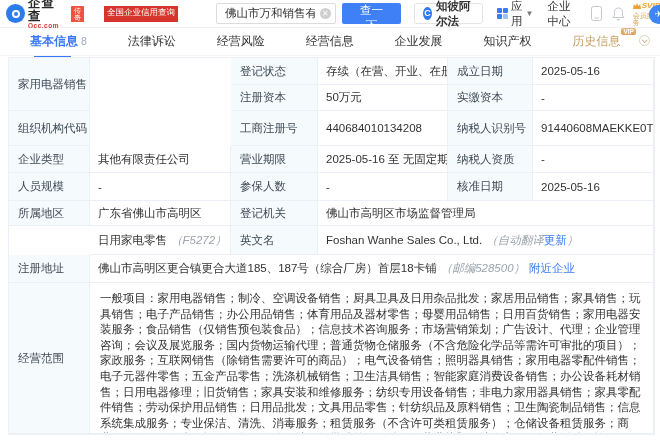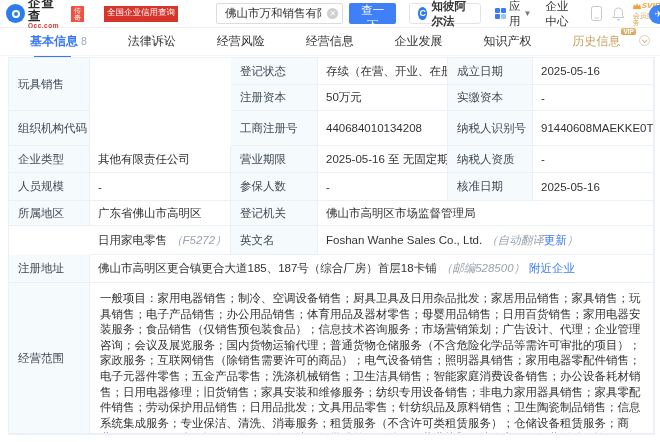--- a/index.html
+++ b/index.html
@@ -20,21 +20,21 @@
   .red-badge { display: flex; margin-left: 12px; line-height: 1; gap: 20px; }
   .badge-tag { align-self: flex-start; background: #ef5242; color: #fff; font-size: 7px; padding: 1px 3px; border-radius: 1px 1px 0 0; }
   .badge-main { background: #d7352b; color: #fff; font-size: 8.5px; padding: 2px 3px; white-space: nowrap; }
 
   .search-wrap { position: relative; margin-left: 8px; width: 206px; height: 21px; padding-left: 30px; }
   .search-input { width: 100%; height: 100%; border: 1px solid #dcdcdc; border-radius: 2px;
                   font-size: 11.5px; color: #333; padding: 0 20px 0 8px; outline: none;
                   font-family: "Liberation Sans", "DejaVu Sans", sans-serif; }
   .clear-icon { position: absolute; right: 5px; top: 5px; width: 11px; height: 11px; border-radius: 50%;
                 background: #cfcfcf; color: #fff; font-size: 8px; line-height: 11px; text-align: center; cursor: pointer; }
-  .search-btn { margin-left: 6px; height: 21px; padding: 0 11px; background: #4080f7; color: #fff;
+  .search-btn { margin-left: 6px; height: 21px; padding: 0 18px; background: #4080f7; color: #fff;
                 border: none; border-radius: 2px; font-size: 11.5px; cursor: pointer;
                 font-family: "Liberation Sans", "DejaVu Sans", sans-serif; }
 
   .pill { display: flex; align-items: center; gap: 4px; margin-left: 13px; height: 21px;
           border: 1px solid #e4e4e4; border-radius: 3px; padding: 0 8px; cursor: pointer; }
   .c-icon { width: 13px; height: 13px; border-radius: 50%; background: #2d7ceb; color: #fff;
             font-size: 9px; font-weight: bold; line-height: 13px; text-align: center; }
   .pill-label { font-size: 11.5px; color: #333; font-weight: bold; }
 
   .nav-item { display: flex; align-items: center; gap: 3px; margin-left: 14px; cursor: pointer; }
@@ -172,21 +172,21 @@
       <span>历史信息</span>
       <span class="vip-mini">VIP</span>
       <span class="hist-circle">
           <i></i>
         </span>
     </span>
   </div>
 
   <div class="table">
 
-    <div class="cell lbl" style="grid-area:1/1/3/2">玩具销售</div>
+    <div class="cell lbl" style="grid-area:1/1/3/2">家用电器销售</div>
     <div class="cell lbl" style="grid-area:1/3/2/4">登记状态</div>
     <div class="cell" style="grid-area:1/4/2/5">存续（在营、开业、在册）</div>
     <div class="cell lbl" style="grid-area:1/5/2/6">成立日期</div>
     <div class="cell" style="grid-area:1/6/2/7">2025-05-16</div>
 
     <div class="cell lbl" style="grid-area:2/3/3/4">注册资本</div>
     <div class="cell" style="grid-area:2/4/3/5">50万元</div>
     <div class="cell lbl" style="grid-area:2/5/3/6">实缴资本</div>
     <div class="cell" style="grid-area:2/6/3/7">-</div>
 

